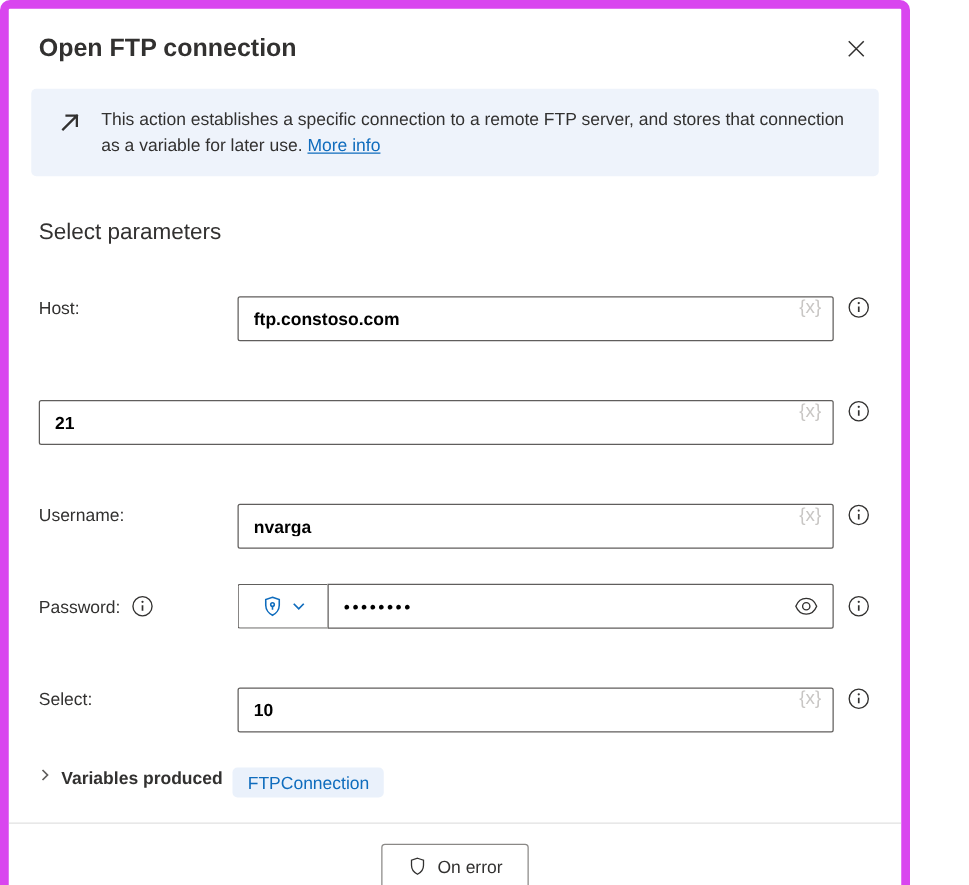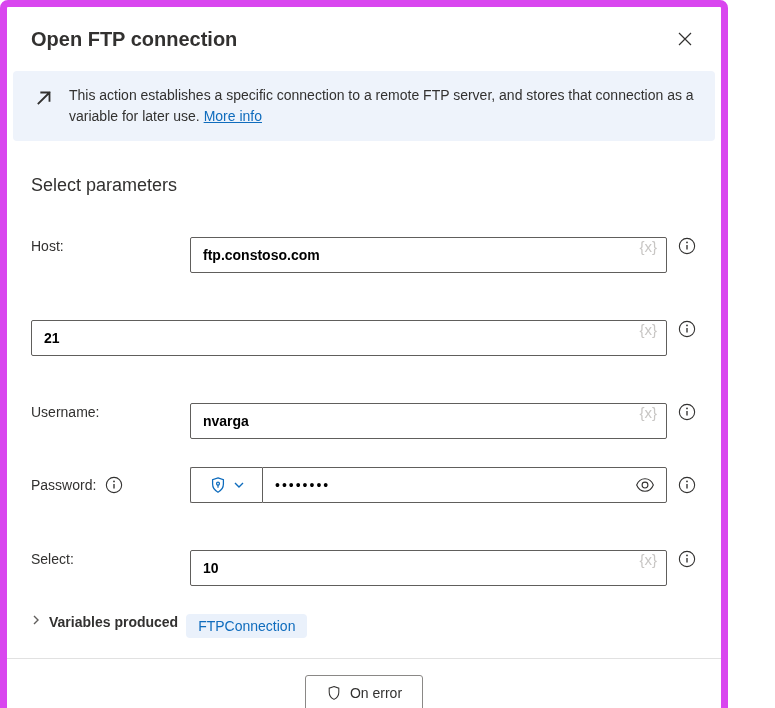--- a/index.html
+++ b/index.html
@@ -1,21 +1,21 @@
 <!DOCTYPE html>
 <html><head>
   <meta charset="utf-8">
   <style>
     * { box-sizing: border-box; margin: 0; padding: 0; }
     body { font-family: "Segoe UI", -apple-system, sans-serif; font-size: 14px; color: #323130; background: #fff; }
     .dialog { width: 728px; border: 7px solid #d946ef; border-radius: 8px; overflow: hidden; }
     .header { display: flex; justify-content: space-between; align-items: center; padding: 20px 24px 12px; }
     .title { font-size: 20px; font-weight: 600; }
     .close-btn { background: none; border: none; cursor: pointer; padding: 4px; display: flex; }
-    .info-banner { background: #eef3fb; margin: 8px 6px; padding: 14px 20px; display: flex; gap: 14px; border-radius: 4px; }
+    .info-banner { background: #eef3fb; margin: 8px 18px; padding: 14px 20px; display: flex; gap: 14px; border-radius: 4px; }
     .banner-icon { flex-shrink: 0; margin-top: 2px; }
     .banner-text { line-height: 1.5; color: #323130; }
     .more-link { color: #0f6cbd; text-decoration: underline; cursor: pointer; }
     .content { padding: 10px 24px 20px; }
     .section-title { font-size: 18px; font-weight: 400; margin: 16px 0 22px; }
     .form-row { display: flex; align-items: center; margin-bottom: 28px; gap: 19px; }
     .form-label { width: 140px; color: #323130; }
     .form-control { flex: 1; display: flex; align-items: center; gap: 10px; }
     .input-wrap { position: relative; flex: 1; }
     .text-input { width: 100%; height: 36px; padding: 0 32px 0 12px; border: 1px solid #605e5c; border-radius: 2px; font-size: 14px; font-weight: 600; font-family: inherit; margin-top: 19px; }

